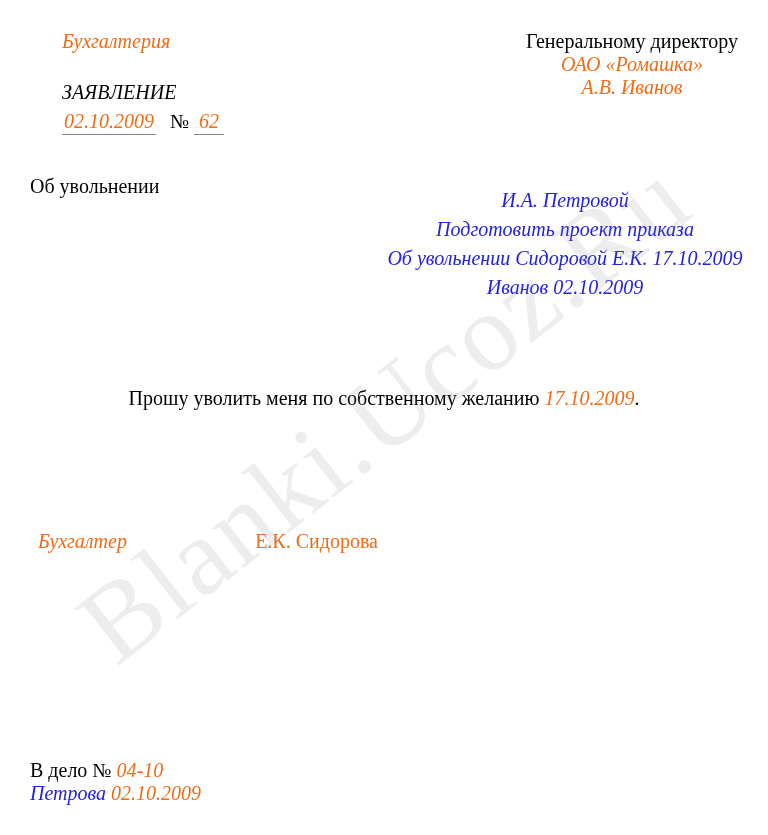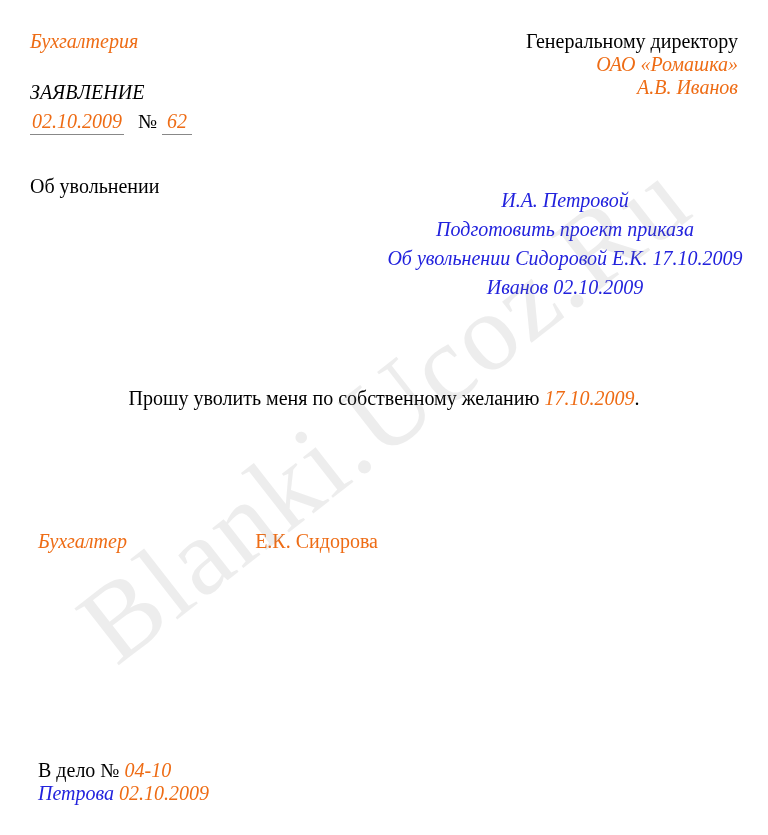--- a/index.html
+++ b/index.html
@@ -8,39 +8,39 @@
       height: 835px;
       background: #ffffff;
       font-family: 'Times New Roman', serif;
       font-size: 20px;
       color: #000;
       position: relative;
       overflow: hidden;
     }
     .page { position: relative; width: 100%; height: 100%; padding: 30px 30px 20px 30px; }
     .header { display: flex; justify-content: space-between; align-items: flex-start; }
-    .left-col { display: flex; flex-direction: column; }
-    .right-col { text-align: right; }
+    .left-col { display: flex; flex-direction: column; margin-left: 32px; }
+    .right-col { text-align: center; }
     .orange { color: #ee6c15; }
     .blue { color: #2222dd; }
     .italic { font-style: italic; }
     .script { font-family: 'Brush Script MT', 'Segoe Script', cursive; font-style: italic; }
     .script-sig { font-family: 'Brush Script MT', 'Segoe Script', cursive; font-style: italic; font-size: 20px; }
     .dept { margin-bottom: 28px; }
     .title-line { margin-bottom: 6px; font-style: italic; }
     .reg-line { display: flex; align-items: baseline; gap: 14px; margin-bottom: 40px; }
     .ul { border-bottom: 1px solid #888; padding: 0 2px 1px 2px; display: inline-block; min-width: 30px; text-align: center; }
     .subject { margin-bottom: 16px; }
     .resolution { text-align: center; margin: 0 auto; width: 430px; margin-left: 320px; margin-top: -28px; line-height: 1.45; }
     .body-text { margin-top: 85px; text-align: center; font-size: 20px; padding: 0 20px; }
     .sign-row { display: flex; align-items: baseline; margin-top: 120px; padding: 0 10px 0 8px; }
     .sign-role { width: 160px; }
     .sign-sig { width: 160px; text-align: center; }
     .sign-name { width: 180px; text-align: right; }
-    .file-block { position: absolute; bottom: 30px; left: 38px; }
+    .file-block { position: absolute; bottom: 30px; left: 30px; }
     .file-block .line2 { }
     .watermark {
       position: absolute;
       left: 50%; top: 50%;
       transform: translate(-50%, -55%) rotate(-38deg);
       font-family: 'Times New Roman', serif;
       font-size: 110px;
       color: rgba(130,130,130,0.14);
       white-space: nowrap;
       pointer-events: none;

